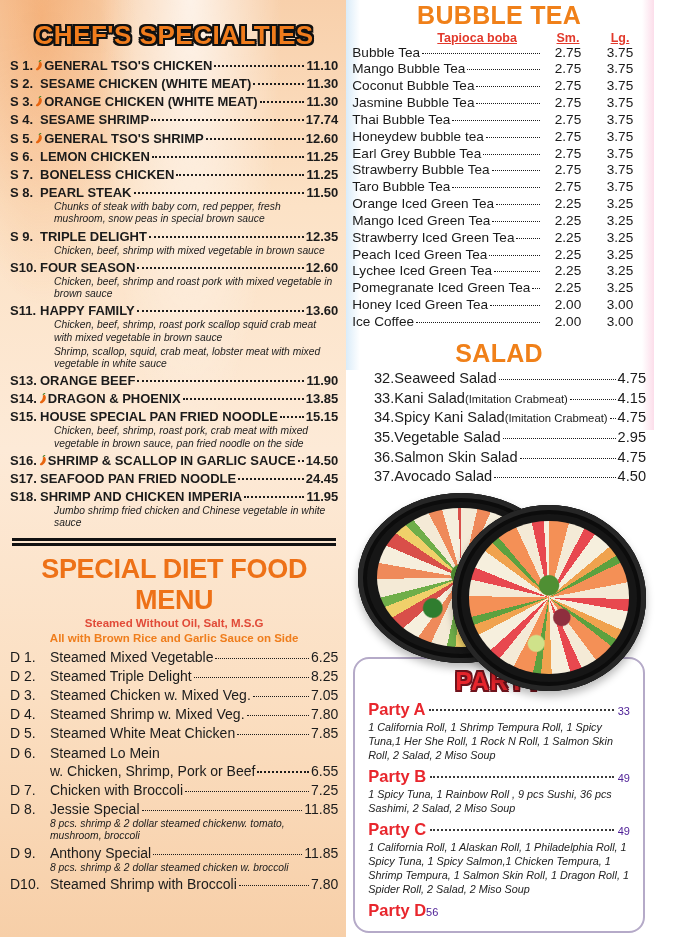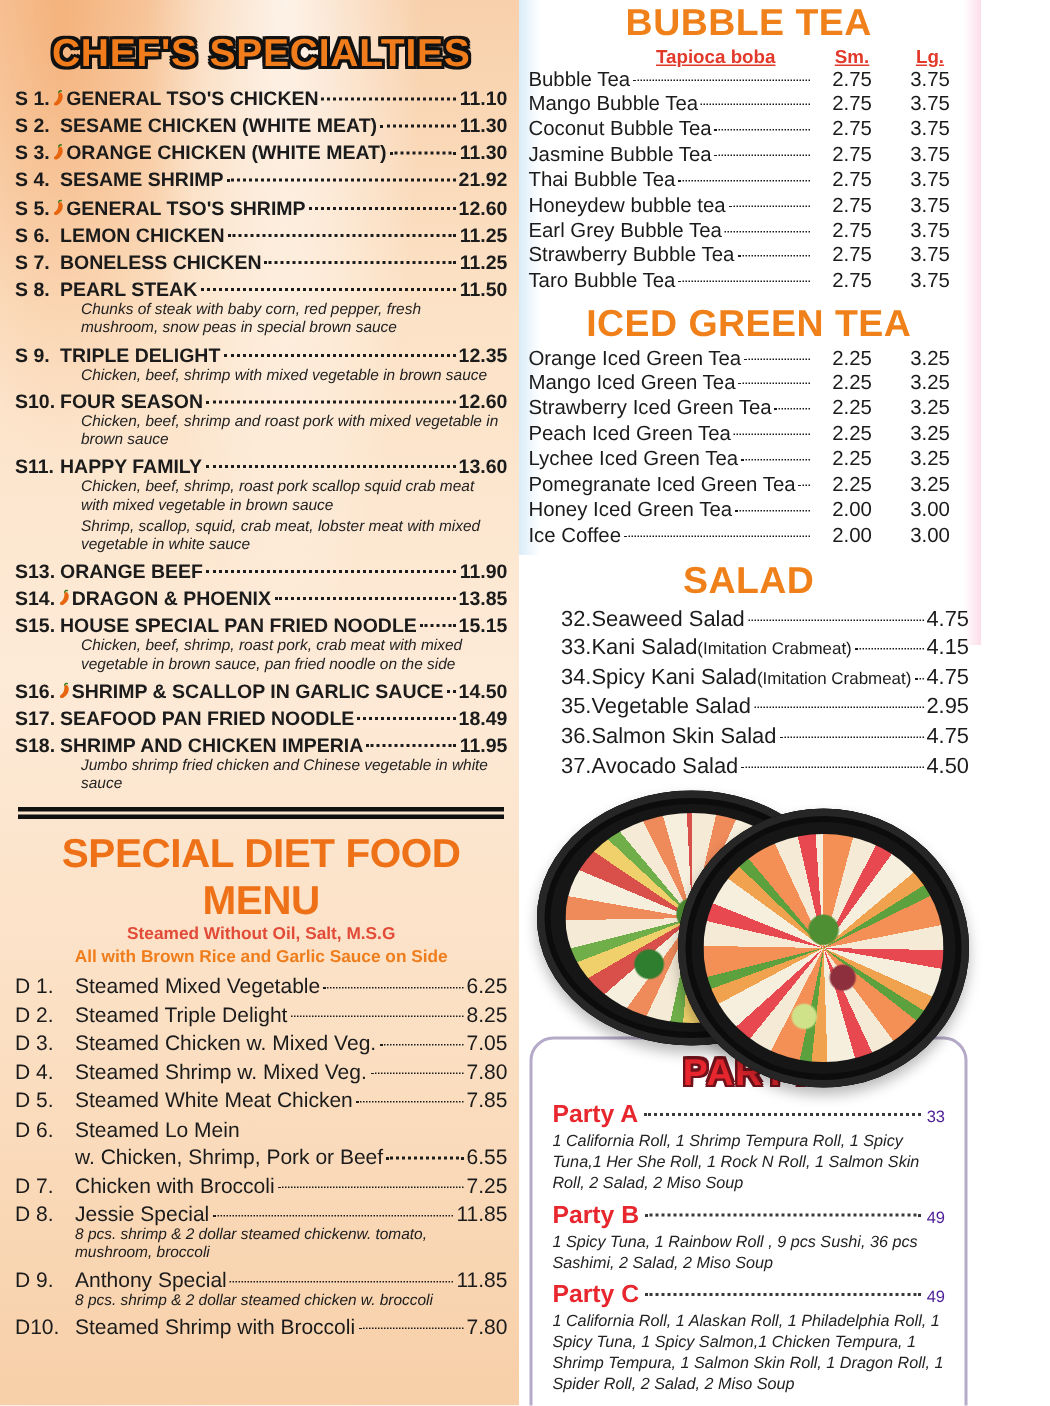--- a/index.html
+++ b/index.html
@@ -142,21 +142,21 @@
             <span class="price">11.30</span>
           </div>
 
         </li>
 
         <li class="menu-item">
           <div class="line s-line">
             <span class="num"><span>S 4.</span></span>
             <span class="iname">SESAME SHRIMP</span>
             <span class="leader"></span>
-            <span class="price">21.92</span>
+            <span class="price">17.74</span>
           </div>
 
         </li>
 
         <li class="menu-item">
           <div class="line s-line">
             <span class="num"><span>S 5.</span><span class="chili"><svg viewBox="0 0 10 12" width="10" height="11">
                   <path d="M5.2 2.4 C5 1.1 6.2 .2 7.4 .9" stroke="#3d7a1e" stroke-width="1.1" fill="none"></path>
                   <path d="M6.6 1.8 C9.2 3.6 8.4 8.6 4.4 10.9 C2.2 12.1 .9 10.3 2.1 9.3 C4.2 7.8 5.1 5.6 4.9 2.6 Z" fill="#e8650f"></path>
                 </svg></span></span>
@@ -274,21 +274,21 @@
             <span class="price">14.50</span>
           </div>
 
         </li>
 
         <li class="menu-item">
           <div class="line s-line">
             <span class="num"><span>S17.</span></span>
             <span class="iname">SEAFOOD PAN FRIED NOODLE</span>
             <span class="leader"></span>
-            <span class="price">18.49</span>
+            <span class="price">24.45</span>
           </div>
 
         </li>
 
         <li class="menu-item">
           <div class="line s-line">
             <span class="num"><span>S18.</span></span>
             <span class="iname">SHRIMP AND CHICKEN IMPERIA</span>
             <span class="leader"></span>
             <span class="price">11.95</span>
@@ -480,21 +480,20 @@
         </li>
 
         <li class="line tea-line">
           <span class="iname">Taro Bubble Tea</span>
           <span class="leader"></span>
           <span class="pcol">2.75</span>
           <span class="pcol">3.75</span>
         </li>
       </ul>
 
-    <h2 class="sec-title iced-title">ICED GREEN TEA</h2>
     <ul>
 
         <li class="line tea-line">
           <span class="iname">Orange Iced Green Tea</span>
           <span class="leader"></span>
           <span class="pcol">2.25</span>
           <span class="pcol">3.25</span>
         </li>
 
         <li class="line tea-line">

